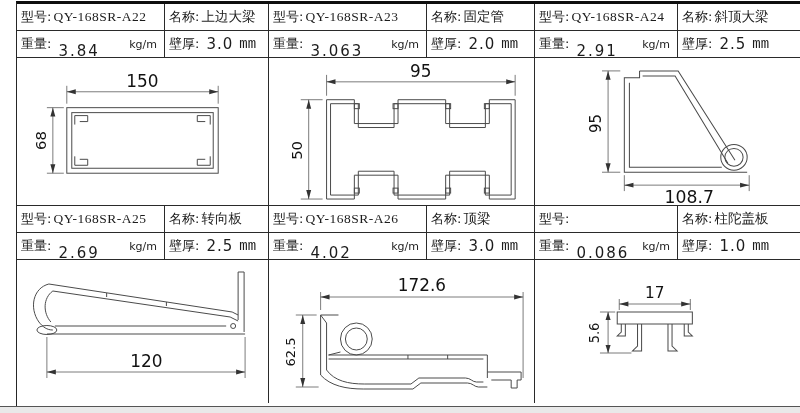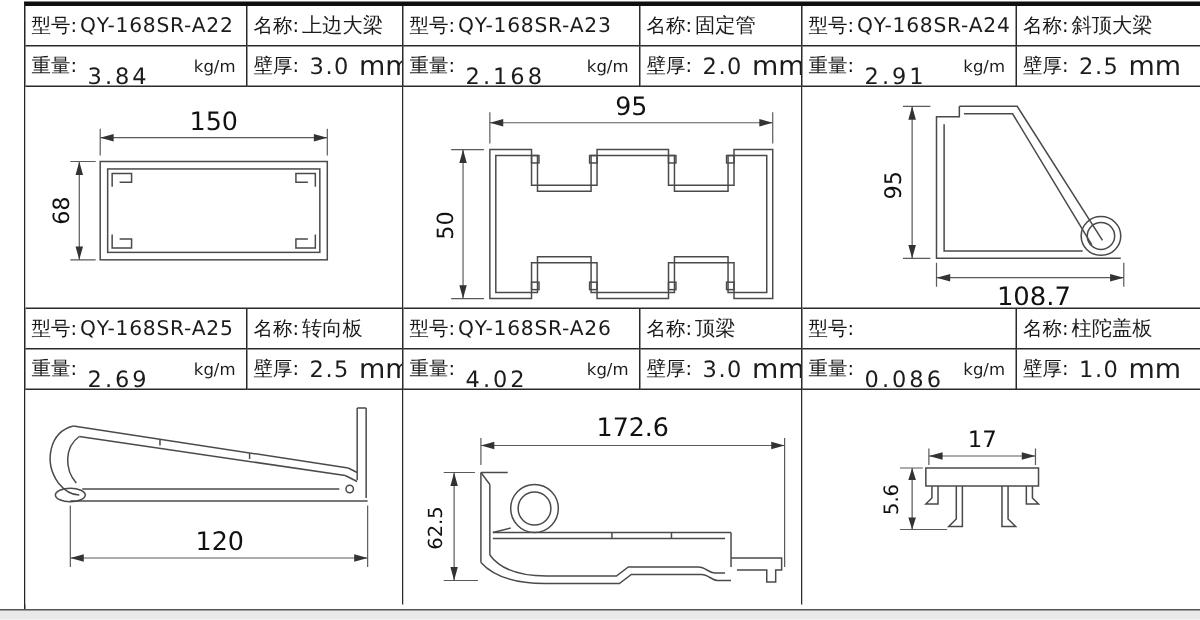--- a/index.html
+++ b/index.html
@@ -24,26 +24,26 @@
   }
   .hcell.lastcol{border-right:none;}
   .dcell{
     grid-column:span 2;border-right:1px solid #2a2a2a;border-bottom:1px solid #2a2a2a;
     box-sizing:border-box;position:relative;background:#fff;text-align:center;
   }
   .dcell.lastcol{border-right:none;}
   .dcell.lastrow{border-bottom:none;}
   .dcell svg{display:block;width:100%;height:100%;}
   .lbl{font-size:13px;color:#161616;}
-  .model-val{font-size:13.5px;margin-left:2px;letter-spacing:0.5px;}
+  .model-val{font-size:13.5px;margin-left:2px;letter-spacing:0.5px;font-family:Liberation Serif, serif;}
   .name-val{font-size:13.5px;margin-left:2px;}
   .w-val{font-size:15px;margin-left:7px;letter-spacing:2px;margin-top:13px;}
   .w-unit{font-size:11px;margin-left:auto;padding-right:4px;}
   .t-val{font-size:15px;font-weight:normal;margin-left:7px;letter-spacing:1px;}
-  .t-unit{font-size:18px;margin-left:6px;}
+  .t-unit{font-size:14px;margin-left:6px;font-family:Liberation Mono, monospace;}
   .footer-strip{
     position:absolute;left:0;top:406px;width:800px;height:7px;background:#e9e9e9;
     border-top:1px solid #555;
   }
   
   .ln{stroke:#4a4a4a;stroke-width:1;fill:none;}
   .ext{stroke:#5a5a5a;stroke-width:0.8;fill:none;}
   .ar{fill:#333;stroke:none;}
   text.dim{fill:#111;font-family:"DejaVu Sans","Liberation Sans",sans-serif;}
   .d17{font-size:17px;}
@@ -86,21 +86,21 @@
       <span class="w-val">3.84</span>
       <span class="w-unit">kg/m</span>
     </div>
     <div class="hcell">
       <span class="lbl">壁厚:</span>
       <span class="t-val">3.0</span>
       <span class="t-unit">mm</span>
     </div>
     <div class="hcell">
       <span class="lbl">重量:</span>
-      <span class="w-val">2.168</span>
+      <span class="w-val">3.063</span>
       <span class="w-unit">kg/m</span>
     </div>
     <div class="hcell">
       <span class="lbl">壁厚:</span>
       <span class="t-val">2.0</span>
       <span class="t-unit">mm</span>
     </div>
     <div class="hcell">
       <span class="lbl">重量:</span>
       <span class="w-val">2.91</span>

